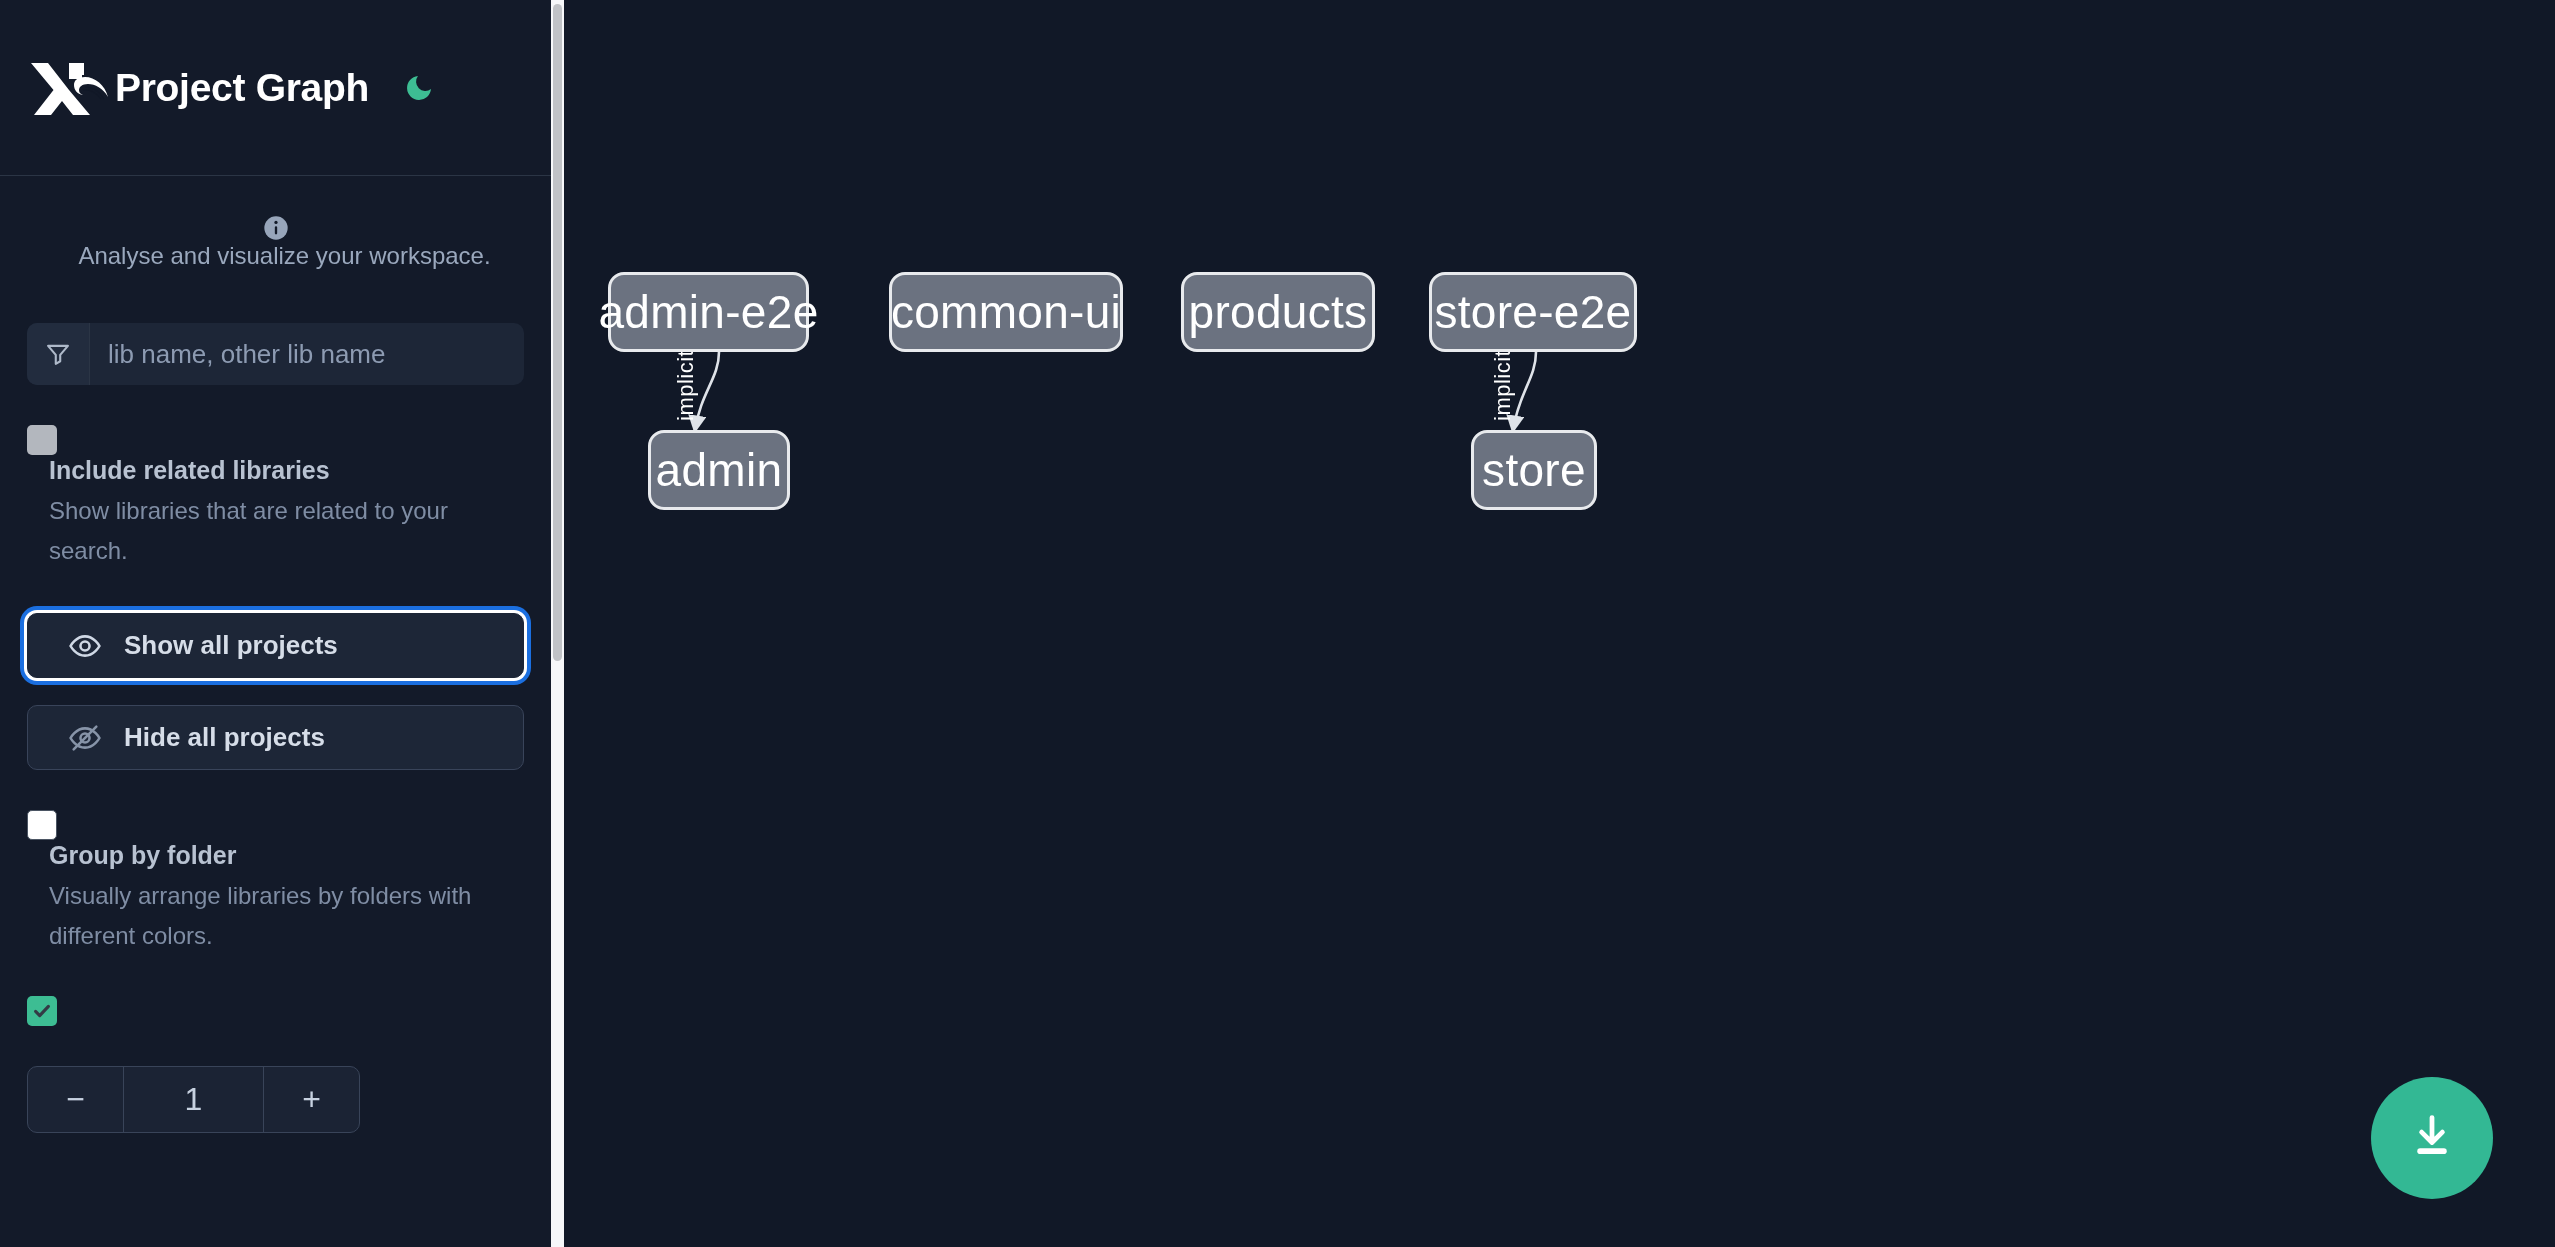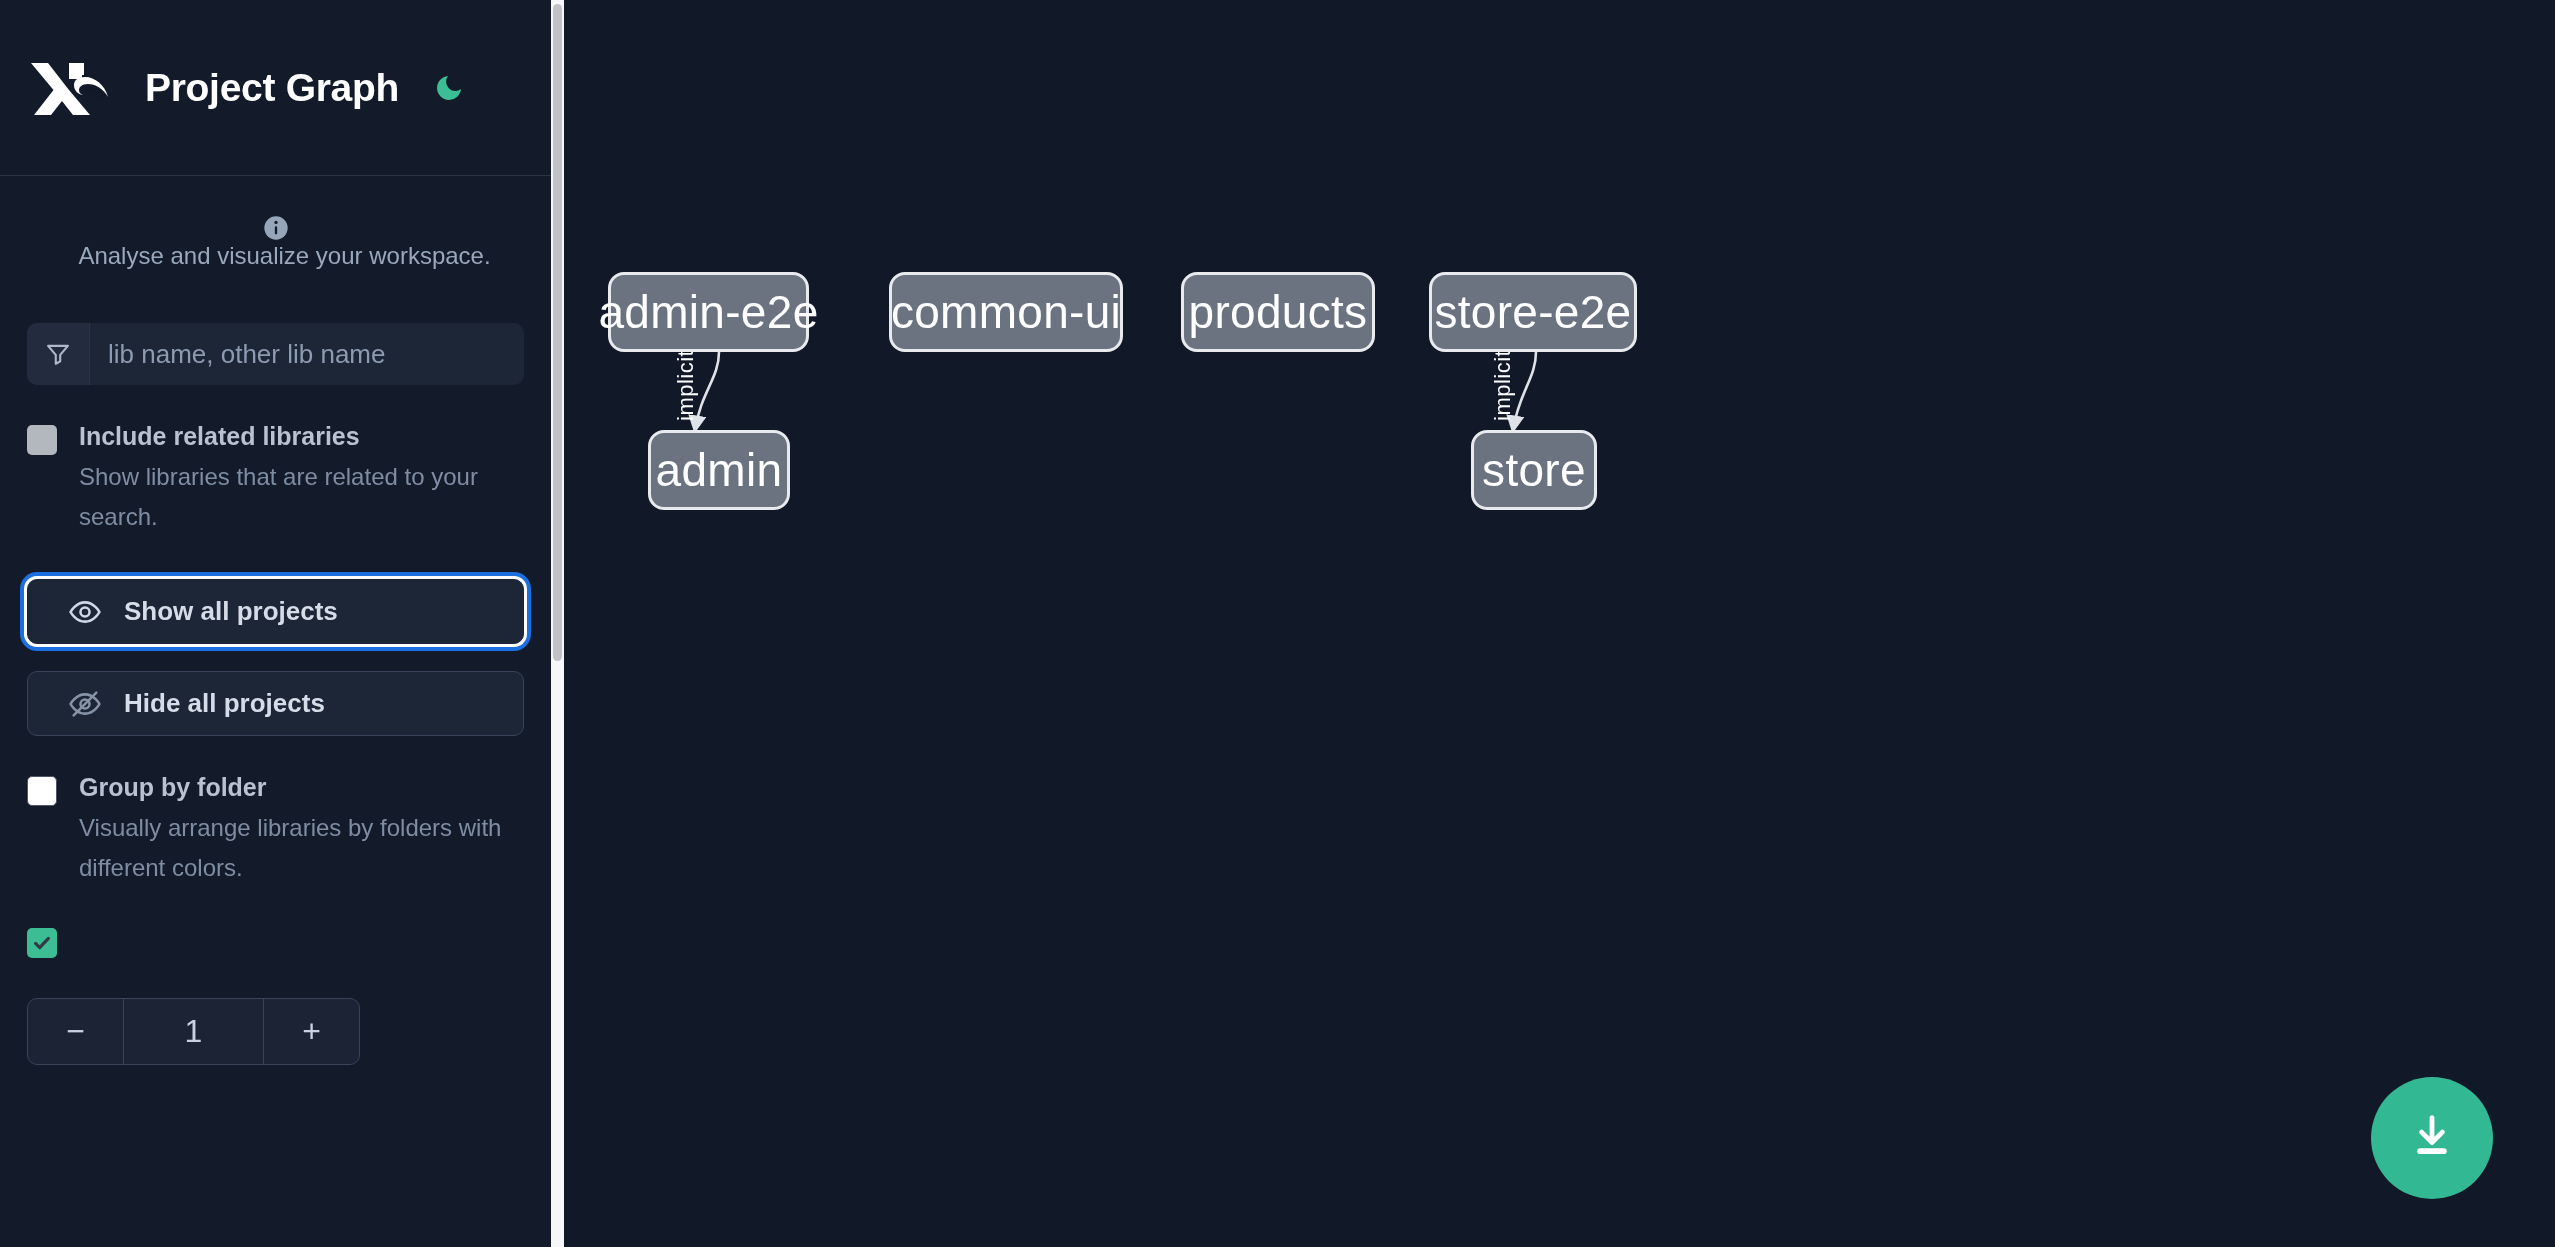--- a/index.html
+++ b/index.html
@@ -22,21 +22,20 @@
   .sidebar-inner { position: absolute; inset: 0; }
 
   .brand-row {
     height: 176px;
     display: flex; align-items: center;
     padding-left: 27px;
     border-bottom: 1px solid #2b3545;
   }
   .nx-logo { width: 88px; height: 62px; flex: 0 0 auto; }
   .brand-title {
-    margin-left: 30px;
     color: #ffffff;
     font-size: 39px;
     font-weight: 700;
     letter-spacing: -0.3px;
     white-space: nowrap;
   }
   .moon-btn {
     margin-left: 30px; width: 40px; height: 40px;
     display: flex; align-items: center; justify-content: center;
     cursor: pointer;
@@ -73,21 +72,21 @@
     background: transparent;
     border: none; outline: none;
     color: #cbd5e1;
     font-family: "Liberation Sans", sans-serif;
     font-size: 26px;
     padding: 0 18px;
   }
   .filter-input::placeholder { color: #8d9bb2; }
 
   .opt-block { padding: 0 27px; margin-top: 36px; }
-  .opt-row { display: flex; align-items: flex-start; }
+  .opt-row { display: flex; align-items: flex-start; flex-direction: column; }
   .cbox {
     width: 30px; height: 30px; flex: 0 0 30px;
     border-radius: 5px; margin-top: 4px;
     display: flex; align-items: center; justify-content: center;
     cursor: pointer;
   }
   .cbox.gray { background: #b3b7be; }
   .cbox.white { background: #ffffff; border: 1px solid #4b5563; }
   .cbox.green { background: #3dbd93; }
   .cbox .tick { display: none; }

